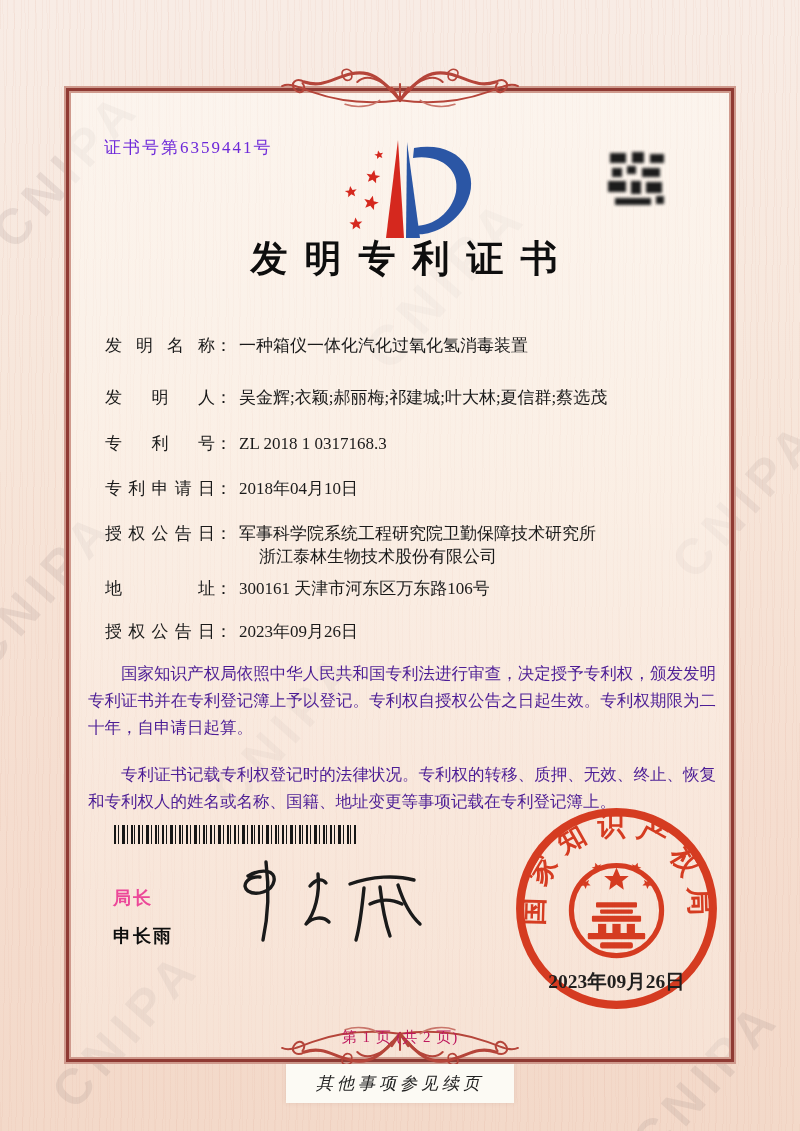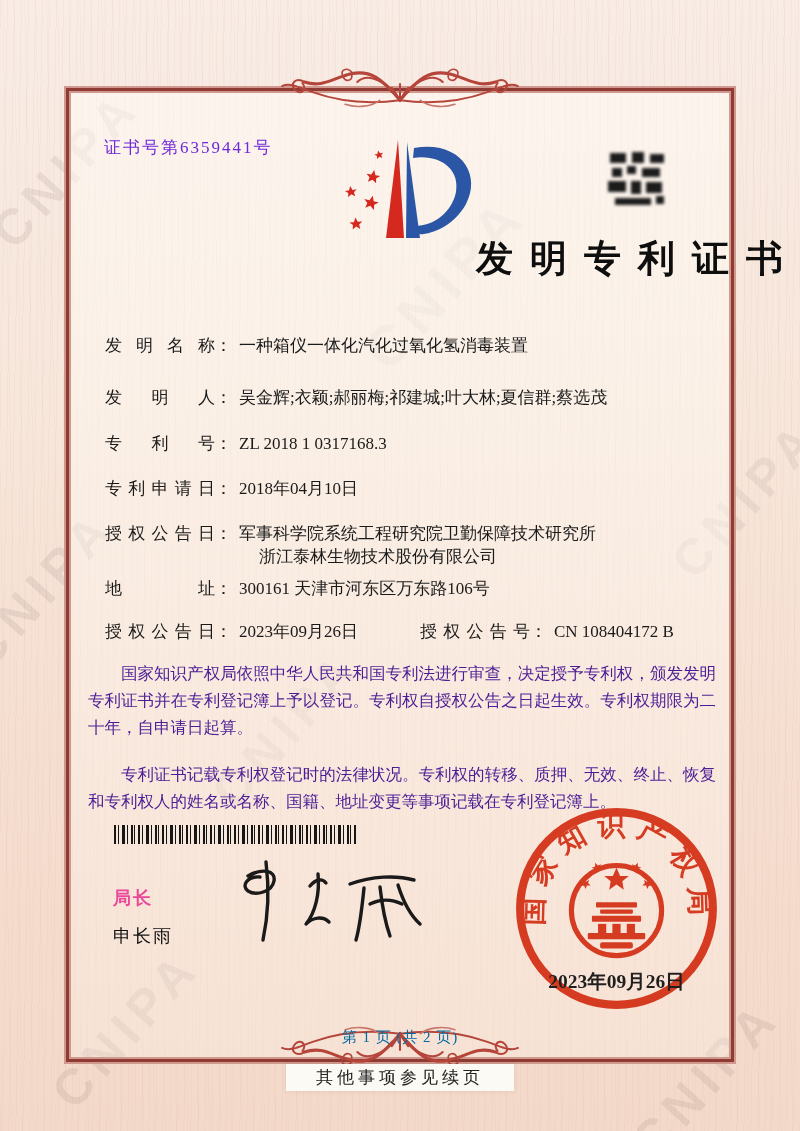--- a/index.html
+++ b/index.html
@@ -19,21 +19,21 @@
   .frame{position:absolute;left:66px;top:88px;width:662px;height:968px;
     border:3px solid #8f3a33;
     box-shadow:0 0 0 2px #cf9a8d, inset 0 0 0 2px #cf9a8d;
     background:linear-gradient(180deg,rgba(255,252,246,0.55),rgba(255,247,238,0.30));}
   .flourish{position:absolute;left:278px;width:244px;height:74px;}
   .flourish.top{top:46px;}
   .flourish.bottom{top:1014px;transform:scaleY(-1);}
   .cert-no{position:absolute;left:104px;top:136px;font-size:17px;letter-spacing:2px;color:#6d28d9;}
   .logo{position:absolute;left:328px;top:136px;width:156px;height:110px;}
   .qrcode{position:absolute;left:600px;top:148px;width:74px;height:64px;}
-  .title{position:absolute;left:0;top:234px;width:100%;text-align:right;font-size:37px;
+  .title{position:absolute;left:0;top:234px;width:100%;text-align:center;font-size:37px;
     font-weight:bold;letter-spacing:17px;padding-left:25px;box-sizing:border-box;color:#0e0e0e;}
   .row{position:absolute;left:105px;font-size:17px;line-height:23px;color:#1a1a1a;white-space:nowrap;}
   .flabel{display:inline-block;width:110px;text-align:justify;text-align-last:justify;vertical-align:top;}
   .fcolon{display:inline-block;margin-right:7px;vertical-align:top;}
   .fvalue{display:inline-block;vertical-align:top;white-space:normal;max-width:430px;}
   .fvalue .line2{display:block;margin-left:20px;}
   #row0{top:334px}#row1{top:386px}#row2{top:432px}#row3{top:477px}
   #row4{top:522px}#row5{top:577px}
   #rowGrant{top:620px}
   .grant2{position:absolute;left:315px;top:0;white-space:nowrap;}
@@ -42,27 +42,27 @@
   #para1{top:660px}
   #para2{top:761px}
   .barcode{position:absolute;left:114px;top:825px;width:242px;height:19px;
     background-image:repeating-linear-gradient(90deg,
       #161616 0 2px,transparent 2px 4px,#161616 4px 5px,transparent 5px 8px,
       #161616 8px 11px,transparent 11px 13px,#161616 13px 14px,transparent 14px 17px,
       #161616 17px 19px,transparent 19px 20px,#161616 20px 21px,transparent 21px 24px);}
   .director-label{position:absolute;left:113px;top:886px;font-family:"Liberation Sans",sans-serif;
     font-weight:600;font-size:18px;color:#ec4899;letter-spacing:2px;}
   .director-name{position:absolute;left:113px;top:924px;font-family:"Liberation Sans",sans-serif;
-    font-weight:400;font-size:18px;color:#0f0f0f;letter-spacing:2px;text-align:right;}
+    font-weight:700;font-size:18px;color:#0f0f0f;letter-spacing:2px;text-align:right;}
   .signature{position:absolute;left:222px;top:856px;width:212px;height:96px;}
   .seal{position:absolute;left:514px;top:806px;width:205px;height:205px;opacity:0.95;}
-  .page-info{position:absolute;left:0;top:1028px;width:100%;text-align:center;font-size:15px;color:#0369a1;letter-spacing:1px;}
+  .page-info{position:absolute;left:0;top:1028px;width:100%;text-align:center;font-size:15px;color:#be185d;letter-spacing:1px;}
   .footer-note{position:absolute;left:50%;top:1064px;transform:translateX(-50%);
-    background:#fcfaf4;padding:2px 30px;font-size:17px;letter-spacing:4px;color:#222;
-    box-shadow:0 0 5px rgba(120,70,60,0.12);white-space:nowrap;z-index:5;}
+    background:#fcfaf4;padding:8px 30px;font-size:17px;letter-spacing:4px;color:#222;
+    font-style:italic;box-shadow:0 0 5px rgba(120,70,60,0.12);white-space:nowrap;z-index:5;}
 </style>
 </head>
 <body>
 
 <div class="texture"></div>
 
 <div class="watermark" style="left:-30px;top:140px;">CNIPA</div>
 <div class="watermark" style="left:340px;top:250px;font-size:56px;color:rgba(125,112,106,0.09);">CNIPA</div>
 <div class="watermark" style="left:-55px;top:560px;">CNIPA</div>
 <div class="watermark" style="left:190px;top:700px;color:rgba(125,112,106,0.10);">CNIPA</div>
@@ -157,23 +157,20 @@
   <span class="flabel">专利申请日</span><span class="fcolon">：</span><span class="fvalue">2018年04月10日</span>
 </div>
 <div class="row" id="row4">
   <span class="flabel">授权公告日</span><span class="fcolon">：</span><span class="fvalue"><span>军事科学院系统工程研究院卫勤保障技术研究所</span><span class="line2">浙江泰林生物技术股份有限公司</span></span>
 </div>
 <div class="row" id="row5">
   <span class="flabel">地址</span><span class="fcolon">：</span><span class="fvalue">300161 天津市河东区万东路106号</span>
 </div>
 <div class="row" id="rowGrant">
   <span class="flabel">授权公告日</span><span class="fcolon">：</span><span class="fvalue">2023年09月26日</span>
-  <span class="grant2">
-    <span class="flabel">授权公告号</span><span class="fcolon">：</span><span class="fvalue">CN 108404172 B</span>
-  </span>
 </div>
 
 <div class="para" id="para1">国家知识产权局依照中华人民共和国专利法进行审查，决定授予专利权，颁发发明专利证书并在专利登记簿上予以登记。专利权自授权公告之日起生效。专利权期限为二十年，自申请日起算。</div>
 <div class="para" id="para2">专利证书记载专利权登记时的法律状况。专利权的转移、质押、无效、终止、恢复和专利权人的姓名或名称、国籍、地址变更等事项记载在专利登记簿上。</div>
 
 <div class="barcode"></div>
 
 <div class="director-label">局长</div>
 <div class="director-name">申长雨</div>
 

